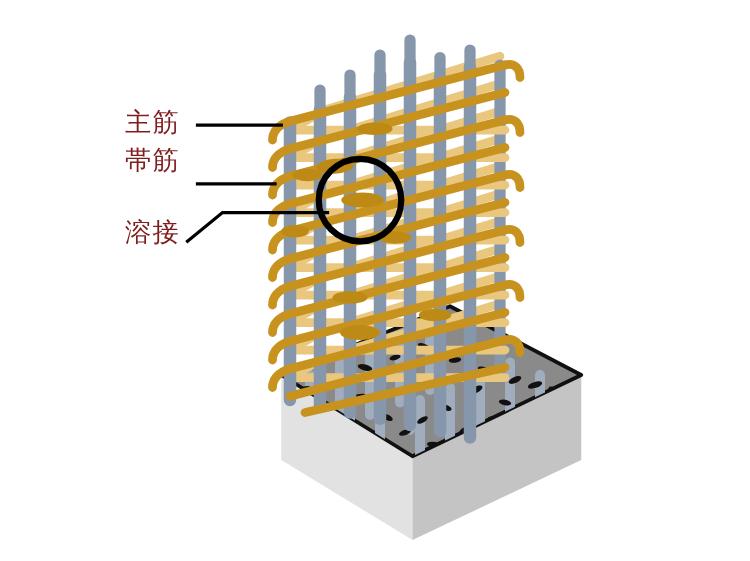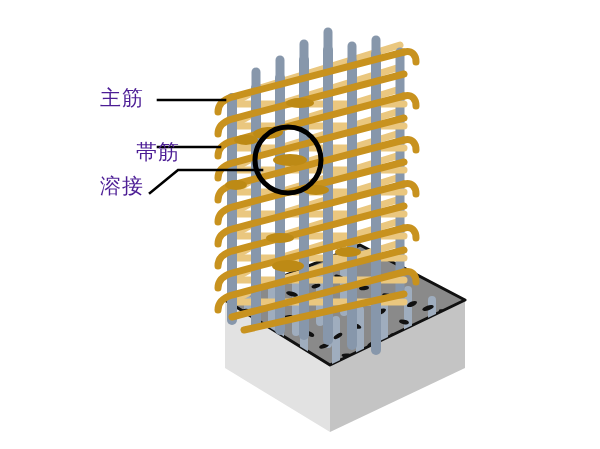--- a/index.html
+++ b/index.html
@@ -1,21 +1,21 @@
 <!DOCTYPE html>
 <html><head>
 <meta charset="utf-8">
 <style>
   html,body{margin:0;padding:0;background:#ffffff;}
   body{width:600px;height:449px;overflow:hidden;
        font-family:"DejaVu Sans","Liberation Sans",sans-serif;}
   #stage{position:relative;width:600px;height:449px;background:#fff;}
   #stage svg{position:absolute;left:0;top:0;}
-  .lbl{position:absolute;font-size:21px;color:#4c1d95;letter-spacing:1px;
-       white-space:nowrap;line-height:1;font-family:Liberation Serif, serif;}
+  .lbl{position:absolute;font-size:21px;color:#7f1d1d;letter-spacing:1px;
+       white-space:nowrap;line-height:1;font-family:Liberation Sans, sans-serif;}
 </style>
 </head>
 <body>
 
 <div id="stage">
 
   <svg id="art" width="600" height="449" viewBox="0 0 600 449">
 
     <defs>
       <clipPath id="topclip">
@@ -219,16 +219,16 @@
     <g id="leaders" stroke="#000000" stroke-width="2.6" fill="none" stroke-linecap="square">
         <polyline points="158,100 225,100"></polyline>
         <polyline points="158,147 220,147"></polyline>
         <polyline points="150,193 178,170 262,170"></polyline>
       </g>
 
     <circle id="callout" cx="288" cy="160" r="33" fill="none" stroke="#000000" stroke-width="5"></circle>
   </svg>
 
   <div class="lbl" style="left:100px;top:88px;">主筋</div>
-  <div class="lbl" style="left:100px;top:142px;margin-left:36px;">帯筋</div>
+  <div class="lbl" style="left:100px;top:118px;">帯筋</div>
   <div class="lbl" style="left:100px;top:176px;">溶接</div>
 
 </div>
 
 </body></html>

